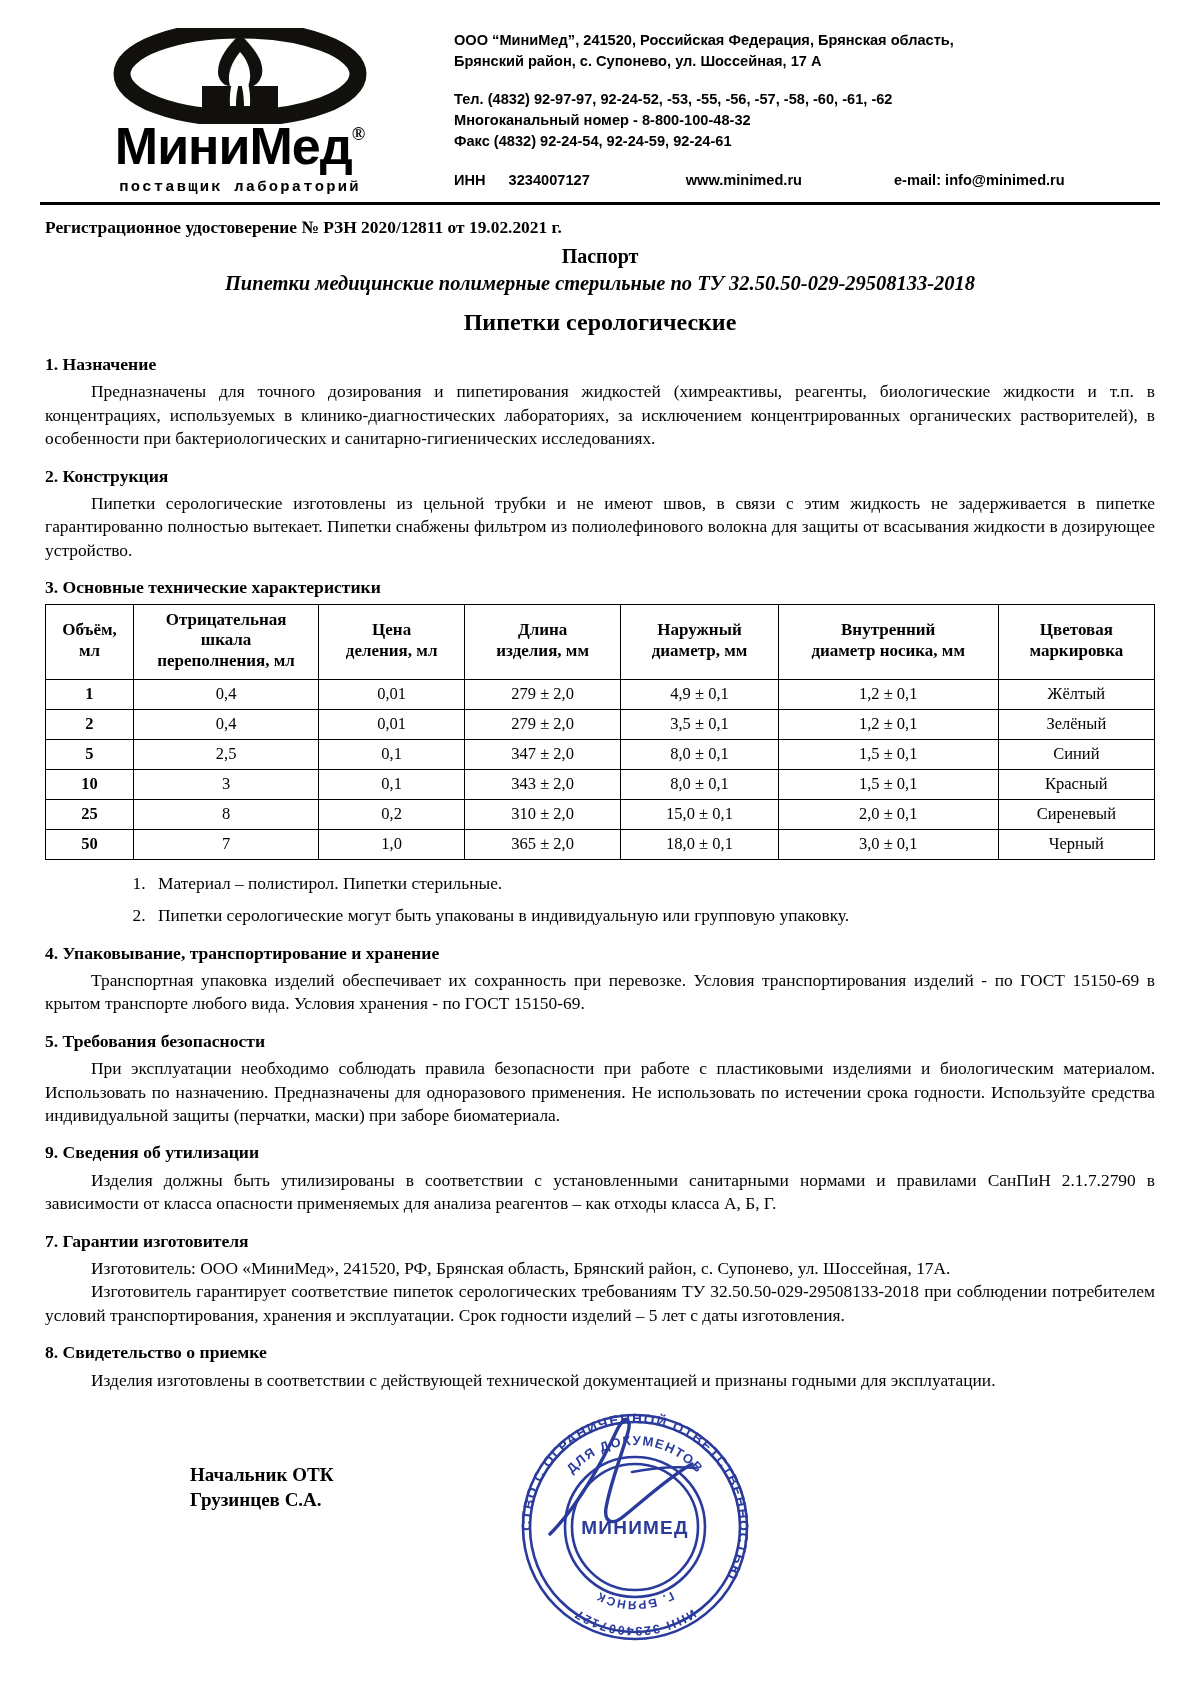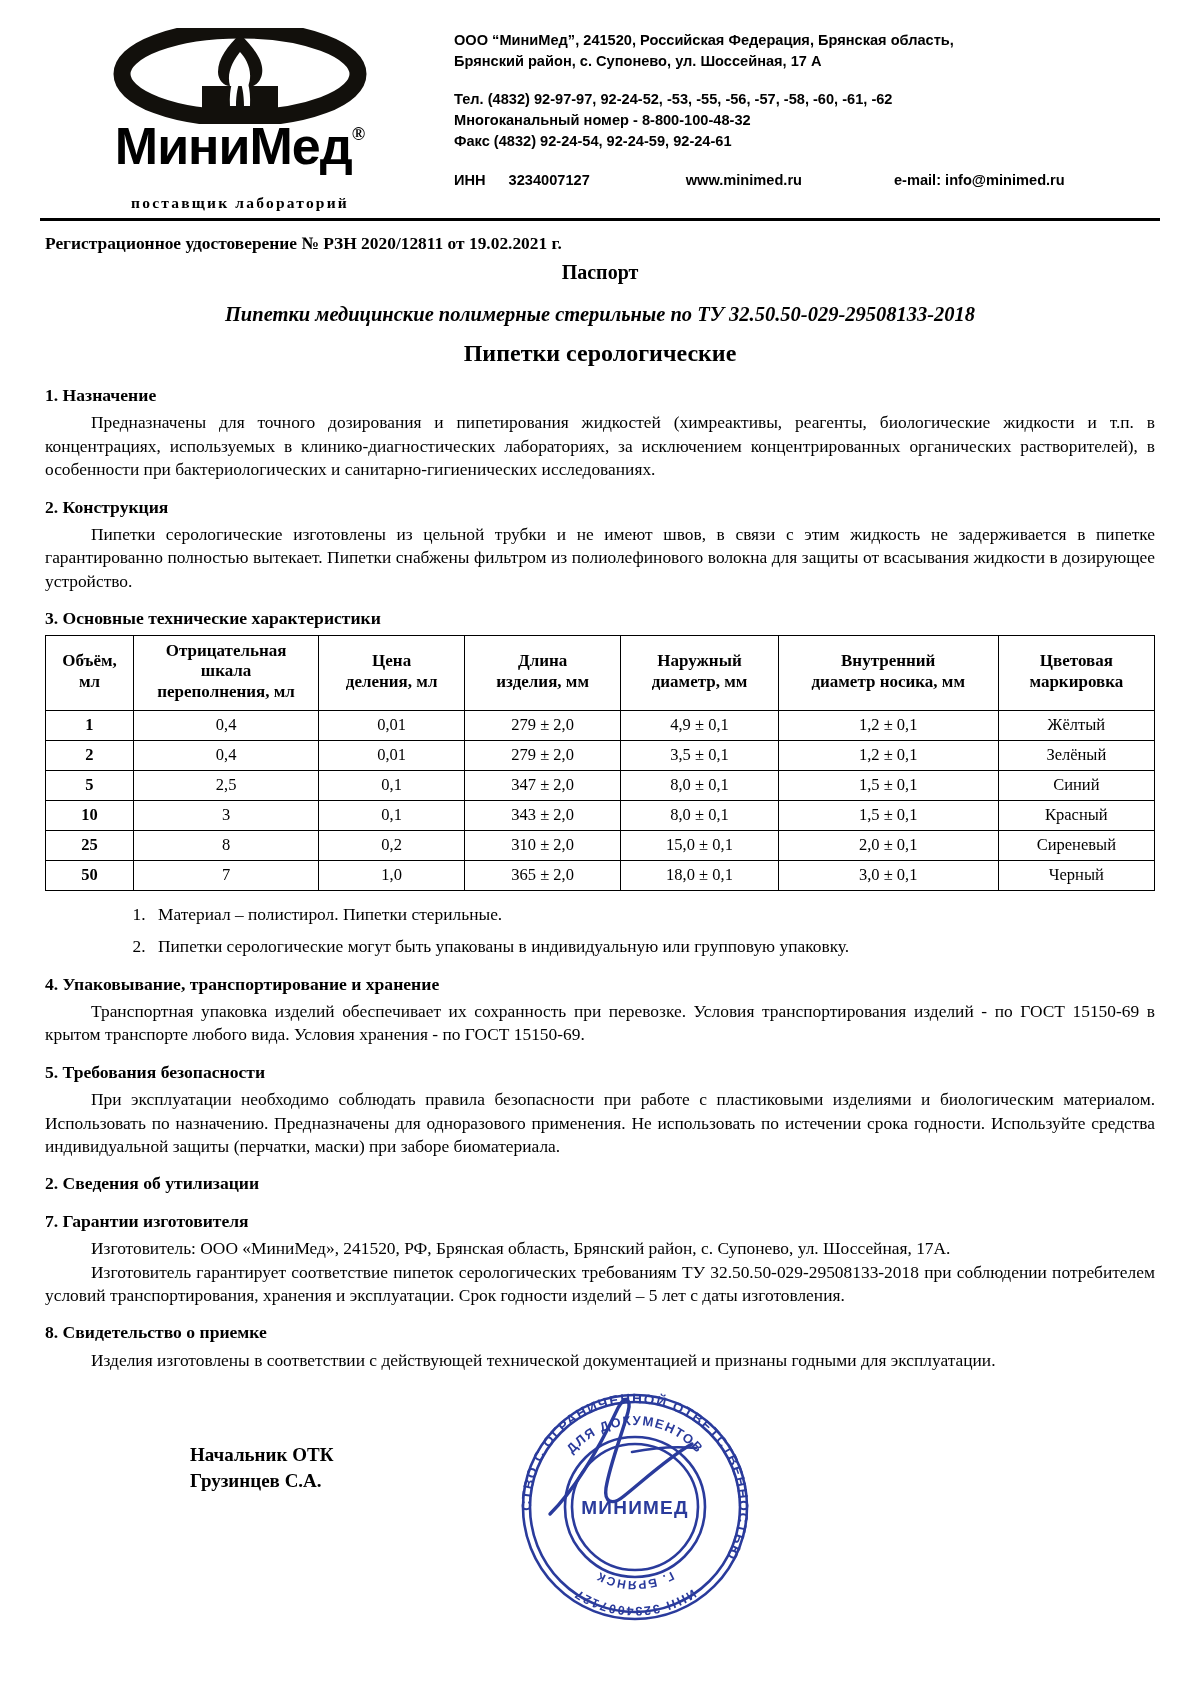--- a/index.html
+++ b/index.html
@@ -51,25 +51,25 @@
     line-height: 1;
     position: relative;
     top: -4px;
   }
   .logo-reg {
     font-size: 18px;
     vertical-align: super;
     font-weight: bold;
   }
   .logo-tag {
-    font-family: Liberation Serif, serif;
+    font-family: Liberation Mono, monospace;
     font-weight: bold;
     font-size: 15.5px;
     letter-spacing: 2.2px;
-    margin-top: 18px;
+    margin-top: 2px;
   }
 
   .contact-block {
     flex: 1;
     font-family: "Liberation Sans", sans-serif;
     font-weight: bold;
     font-size: 14.6px;
     line-height: 1.42;
     padding-top: 12px;
     padding-left: 14px;
@@ -108,21 +108,21 @@
     text-align: center;
     font-weight: bold;
     font-size: 20px;
     margin-top: 4px;
   }
   .title-italic {
     text-align: center;
     font-weight: bold;
     font-style: italic;
     font-size: 20.5px;
-    margin-top: 15px;
+    margin-top: 0;
   }
   .title-sub {
     text-align: center;
     font-weight: bold;
     font-size: 24px;
     margin-top: 10px;
   }
   h3.section {
     font-weight: bold;
     font-size: 17.6px;
@@ -344,21 +344,22 @@
         <li>Материал – полистирол. Пипетки стерильные.</li>
         <li>Пипетки серологические могут быть упакованы в индивидуальную или групповую упаковку.</li>
       </ol>
 
     <h3 class="section">4.  Упаковывание, транспортирование и хранение</h3>
     <p class="para">Транспортная упаковка изделий обеспечивает их сохранность при перевозке. Условия транспортирования изделий - по ГОСТ 15150-69 в крытом транспорте любого вида. Условия хранения - по ГОСТ 15150-69.</p>
 
     <h3 class="section">5.  Требования безопасности</h3>
     <p class="para">При эксплуатации необходимо соблюдать правила безопасности при работе с пластиковыми изделиями и биологическим материалом. Использовать по назначению. Предназначены для одноразового применения. Не использовать по истечении срока годности. Используйте средства индивидуальной защиты (перчатки, маски) при заборе биоматериала.</p>
 
-    <h3 class="section">2.  Сведения об утилизации</h3>
+    <h3 class="section">9.  Сведения об утилизации</h3>
+    <p class="para">Изделия должны быть утилизированы в соответствии с установленными санитарными нормами и правилами СанПиН 2.1.7.2790 в зависимости от класса опасности применяемых для анализа реагентов – как отходы класса А, Б, Г.</p>
 
     <h3 class="section">7.  Гарантии изготовителя</h3>
     <p class="para">Изготовитель: ООО «МиниМед», 241520, РФ, Брянская область, Брянский район, с. Супонево, ул. Шоссейная, 17А.</p>
     <p class="para">Изготовитель гарантирует соответствие пипеток серологических требованиям ТУ 32.50.50-029-29508133-2018 при соблюдении потребителем условий транспортирования, хранения и эксплуатации. Срок годности изделий – 5 лет с даты изготовления.</p>
 
     <h3 class="section">8.  Свидетельство о приемке</h3>
     <p class="para">Изделия изготовлены в соответствии с действующей технической документацией и признаны годными для эксплуатации.</p>
 
     <div class="sign-row">
       <span>Начальник ОТК</span>

